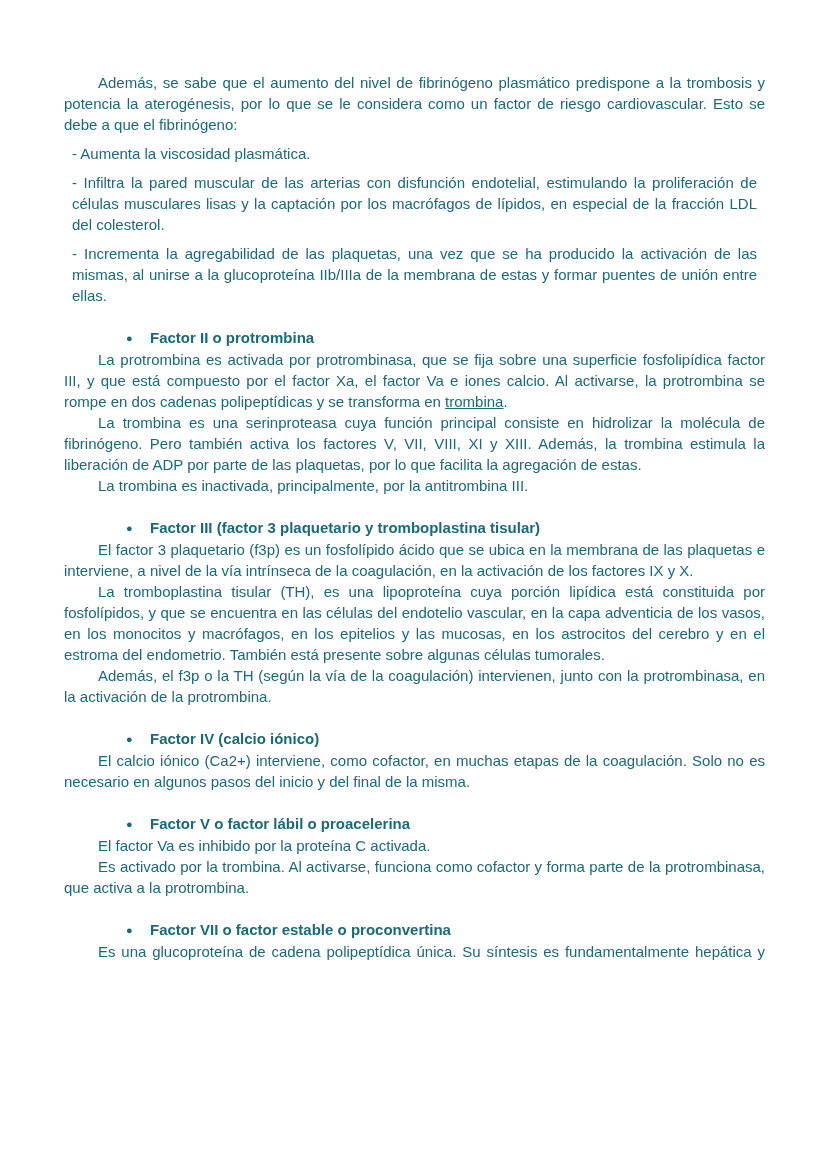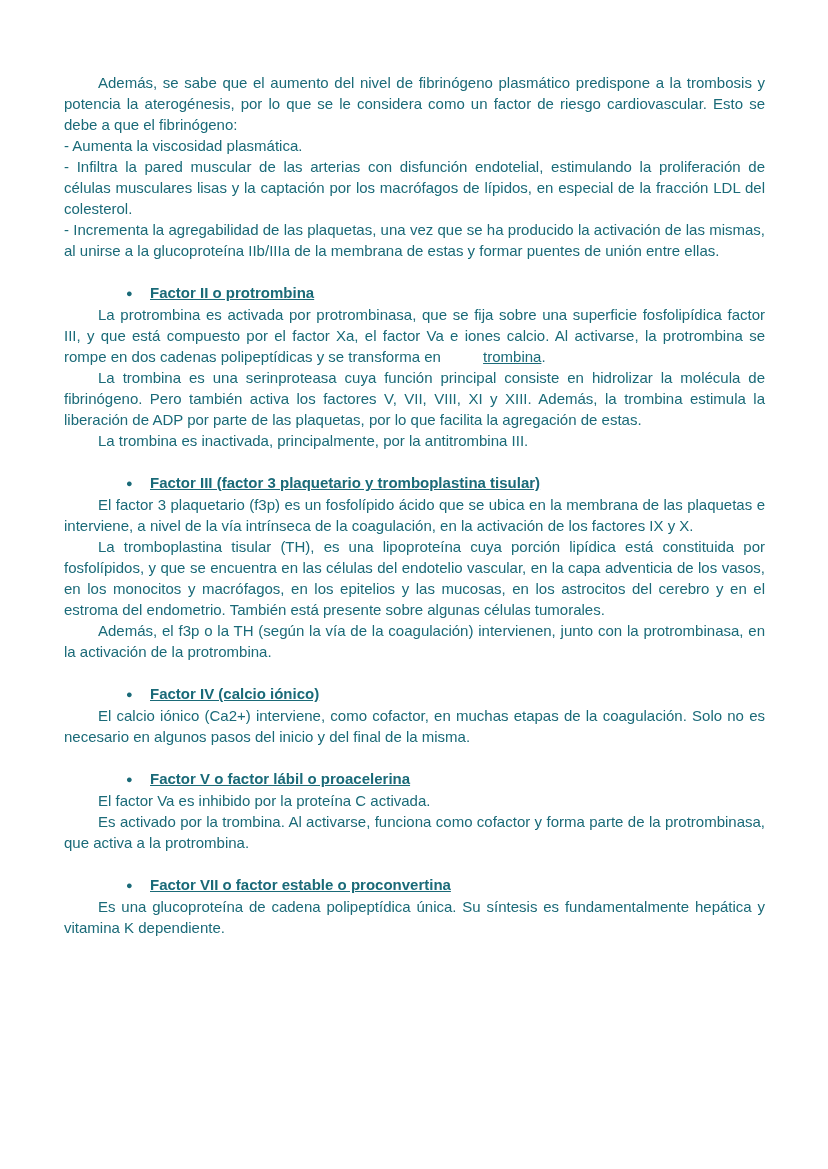--- a/index.html
+++ b/index.html
@@ -20,43 +20,41 @@
     line-height: 21px;
     color: #1a6a78;
     overflow: hidden;
   }
   .p {
     margin: 0;
     text-align: justify;
     text-indent: 34px;
   }
   .li {
-    margin: 0;
+    margin: 8px;
     text-align: justify;
     text-indent: 0;
   }
   .h {
     margin: 21px 0 0 0;
     padding-left: 62px;
     font-weight: bold;
     text-align: left;
     text-indent: 0;
-    text-decoration: underline;
   }
   .h.mt-lg {
   }
   .bullet {
     display: inline-block;
     width: 24px;
     font-size: 11px;
     vertical-align: 1px;
   }
   .u {
     text-decoration: underline;
-    margin-left: 38px;
   }
 </style>
 </head>
 <body>
 
 <div class="page">
 
   <p class="p">Además, se sabe que el aumento del nivel de fibrinógeno plasmático predispone a la trombosis y potencia la aterogénesis, por lo que se le considera como un factor de riesgo cardiovascular. Esto se debe a que el fibrinógeno:</p>
 
   <p class="li">- Aumenta la viscosidad plasmática.</p>

